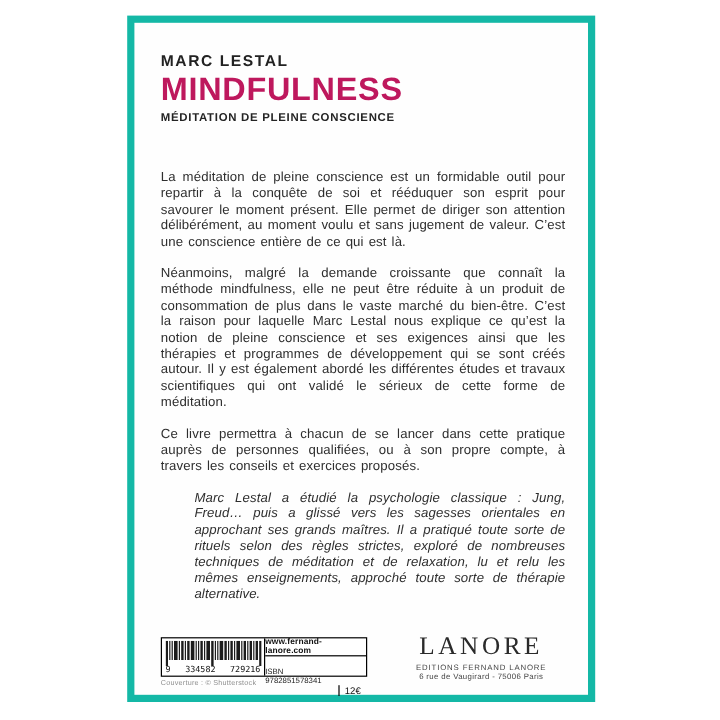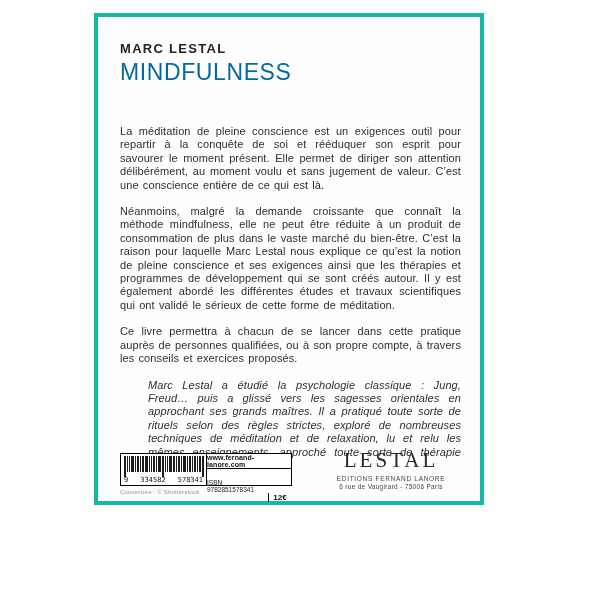--- a/index.html
+++ b/index.html
@@ -5,37 +5,37 @@
   * { margin:0; padding:0; box-sizing:border-box; }
   html,body { width:600px; height:600px; }
   body {
     background:#ffffff;
     font-family:"Liberation Sans", sans-serif;
     position:relative;
     overflow:hidden;
   }
   .cover {
     position:absolute;
-    left:94px; top:13px;
-    width:390px; height:492px;
+    left:106px; top:13px;
+    width:390px; height:572px;
     background:#fefefe;
-    border:4px solid #14b8a6;
+    border:6px solid #14b8a6;
   }
   .cover-inner {
     position:relative;
     width:100%; height:100%;
     padding:24px 19px 0 22px;
   }
   .author {
     font-size:13px; font-weight:bold; letter-spacing:1.3px;
     color:#222222;
   }
   .title {
-    font-size:23px; font-weight:400; letter-spacing:0.6px;
-    color:#0369a1; line-height:30px; margin-top:1px;
+    font-size:27px; font-weight:700; letter-spacing:0.6px;
+    color:#be185d; line-height:30px; margin-top:1px;
   }
   .subtitle {
     font-size:9.5px; font-weight:bold; letter-spacing:0.6px;
     color:#242424; margin-top:4px;
   }
   .body-text { margin-top:38px; }
   .body-text p {
     font-size:11px; line-height:13.4px; color:#2e2e2e;
     text-align:justify; word-spacing:1px; letter-spacing:0.1px;
     margin-bottom:13px;
@@ -76,21 +76,21 @@
     font-size:7px; font-weight:bold; color:#111; letter-spacing:0.1px;
   }
   .isbn-row { flex:1; display:flex; }
   .isbn-cell {
     flex:1; display:flex; align-items:center; justify-content:center;
     font-size:6.5px; color:#222;
   }
   .price-cell {
     width:23px; border-left:1.5px solid #000;
     display:flex; align-items:center; justify-content:center;
-    font-size:8px; font-weight:bold; color:#111;margin-top:24px;
+    font-size:8px; font-weight:normal; color:#111;margin-top:24px;
   }
   .credit {
     font-size:6px; color:#8f8f8f; margin-top:3px; letter-spacing:0.2px;
   }
   .publisher {
     text-align:center; margin-top:-5px; min-width:150px;
   }
   .publisher-logo {
     font-family:"Liberation Serif", serif;
     font-size:21px; letter-spacing:3px; color:#2a2a2a; font-weight:400;
@@ -104,24 +104,25 @@
 </style>
 </head>
 <body>
 
 <div class="cover">
   <div class="cover-inner">
 
     <div class="header">
       <div class="author">MARC LESTAL</div>
       <div class="title">MINDFULNESS</div>
+      <div class="subtitle">MÉDITATION DE PLEINE CONSCIENCE</div>
     </div>
 
     <div class="body-text">
-      <p>La méditation de pleine conscience est un exigences outil pour repartir à la conquête de soi et rééduquer son esprit pour savourer le moment présent. Elle permet de diriger son attention délibérément, au moment voulu et sans jugement de valeur. C’est une conscience entière de ce qui est là.</p>
+      <p>La méditation de pleine conscience est un formidable outil pour repartir à la conquête de soi et rééduquer son esprit pour savourer le moment présent. Elle permet de diriger son attention délibérément, au moment voulu et sans jugement de valeur. C’est une conscience entière de ce qui est là.</p>
       <p>Néanmoins, malgré la demande croissante que connaît la méthode mindfulness, elle ne peut être réduite à un produit de consommation de plus dans le vaste marché du bien-être. C’est la raison pour laquelle Marc Lestal nous explique ce qu’est la notion de pleine conscience et ses exigences ainsi que les thérapies et programmes de développement qui se sont créés autour. Il y est également abordé les différentes études et travaux scientifiques qui ont validé le sérieux de cette forme de méditation.</p>
       <p class="last">Ce livre permettra à chacun de se lancer dans cette pratique auprès de personnes qualifiées, ou à son propre compte, à travers les conseils et exercices proposés.</p>
       <p class="bio">Marc Lestal a étudié la psychologie classique : Jung, Freud… puis a glissé vers les sagesses orientales en approchant ses grands maîtres. Il a pratiqué toute sorte de rituels selon des règles strictes, exploré de nombreuses techniques de méditation et de relaxation, lu et relu les mêmes enseignements, approché toute sorte de thérapie alternative.</p>
     </div>
 
     <div class="footer">
 
       <div>
         <div class="barcode-box">
           <div class="barcode-cell">
@@ -153,35 +154,35 @@
                 <rect x="65" y="0" width="2" height="16"></rect>
                 <rect x="68" y="0" width="1" height="16"></rect>
                 <rect x="70" y="0" width="2" height="16"></rect>
                 <rect x="73" y="0" width="1" height="16"></rect>
                 <rect x="75" y="0" width="2" height="16"></rect>
                 <rect x="78" y="0" width="2" height="21"></rect>
               </svg>
             <div class="barcode-digits">
               <span>9</span>
               <span>334582</span>
-              <span>578341</span>
+              <span>729216</span>
             </div>
           </div>
           <div class="barcode-right">
             <div class="website-cell">www.fernand-lanore.com</div>
             <div class="isbn-row">
               <div class="isbn-cell">ISBN 9782851578341</div>
               <div class="price-cell">12€</div>
             </div>
           </div>
         </div>
         <div class="credit">Couverture : © Shutterstock</div>
       </div>
 
       <div class="publisher">
-        <div class="publisher-logo">LESTAL</div>
+        <div class="publisher-logo">LANORE</div>
         <div class="publisher-name">EDITIONS FERNAND LANORE</div>
         <div class="publisher-address">6 rue de Vaugirard - 75006 Paris</div>
       </div>
 
     </div>
   </div>
 </div>
 
 </body></html>

